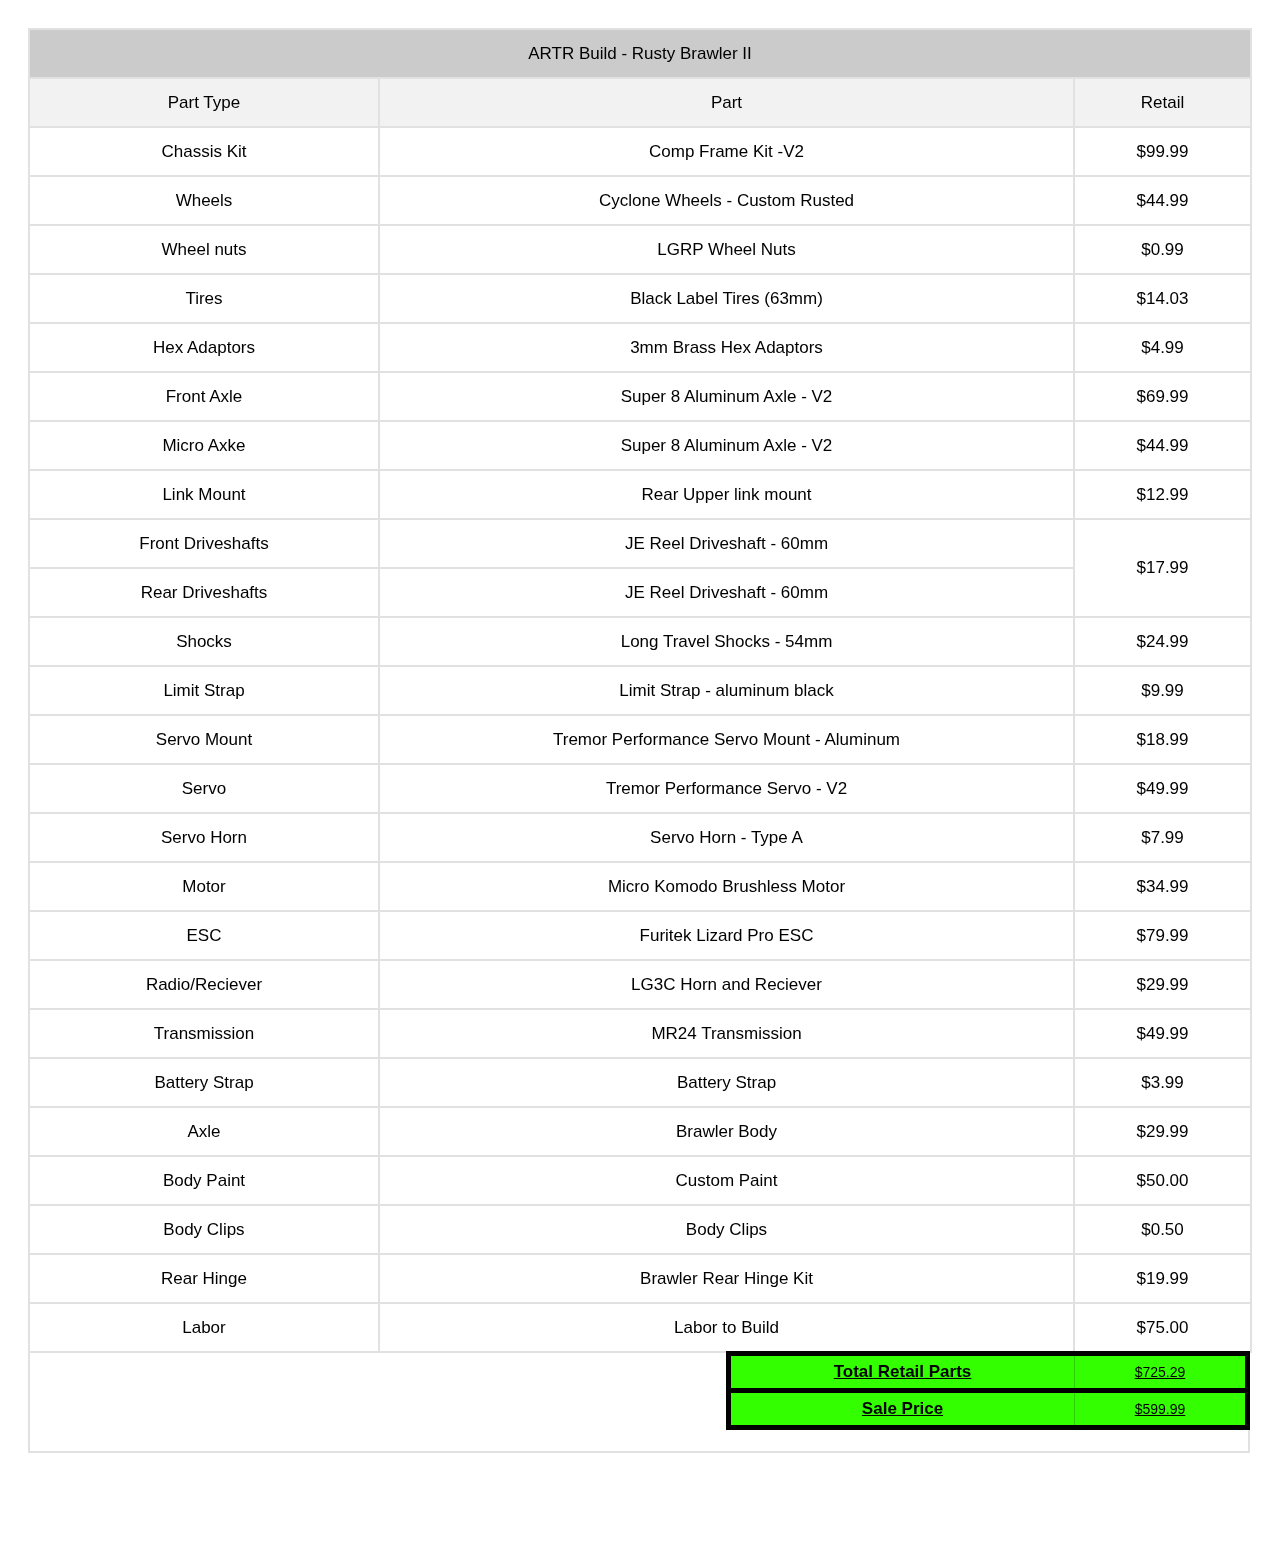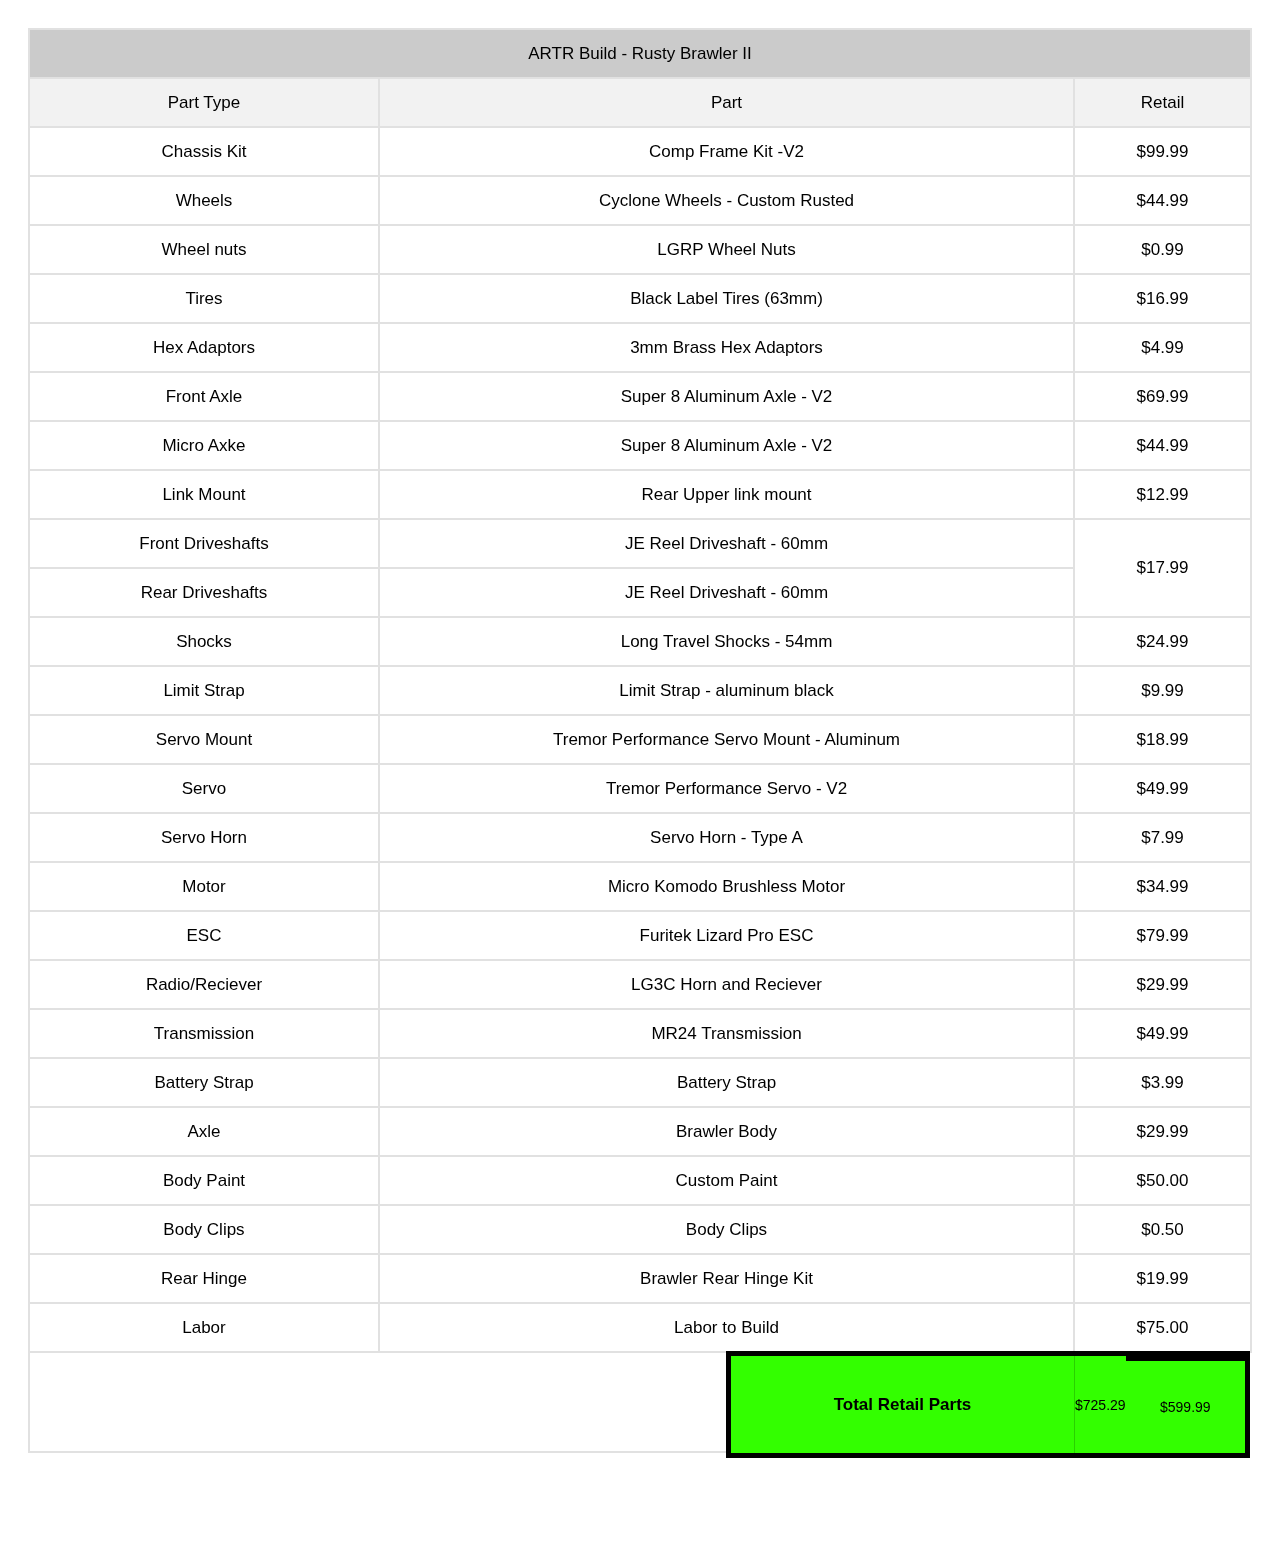--- a/index.html
+++ b/index.html
@@ -59,24 +59,25 @@
     border-left: 2px solid var(--grid);
     border-right: 2px solid var(--grid);
     border-bottom: 2px solid var(--grid);
     background: #ffffff;
   }
   .total-box {
     position: absolute;
     top: -2px;
     left: 696px;
     right: -2px;
-    height: 107px;
+    height: 79px;
     border: 5px solid var(--hl-border);
     display: flex;
-    flex-direction: row;
+    flex-direction: column;
+    text-decoration: underline;
   }
   .total-row {
     flex: 1;
     background: var(--green);
     display: flex;
     align-items: stretch;
   }
   .total-row.second { border-top: 5px solid var(--hl-border); }
   .total-label {
     width: 344px;
@@ -127,21 +128,21 @@
           <td>$44.99</td>
         </tr>
         <tr>
           <td>Wheel nuts</td>
           <td>LGRP Wheel Nuts</td>
           <td>$0.99</td>
         </tr>
         <tr>
           <td>Tires</td>
           <td>Black Label Tires (63mm)</td>
-          <td>$16.99</td>
+          <td>$14.03</td>
         </tr>
         <tr>
           <td>Hex Adaptors</td>
           <td>3mm Brass Hex Adaptors</td>
           <td>$4.99</td>
         </tr>
         <tr>
           <td>Front Axle</td>
           <td>Super 8 Aluminum Axle - V2</td>
           <td>$69.99</td>
@@ -243,17 +244,18 @@
       </tbody>
   </table>
 
   <div class="table-footer">
     <div class="total-box">
       <div class="total-row">
         <div class="total-label">Total Retail Parts</div>
         <div class="total-value">$725.29</div>
       </div>
       <div class="total-row second">
+        <div class="total-label">Sale Price</div>
         <div class="total-value">$599.99</div>
       </div>
     </div>
   </div>
 </div>
 
 </body></html>

